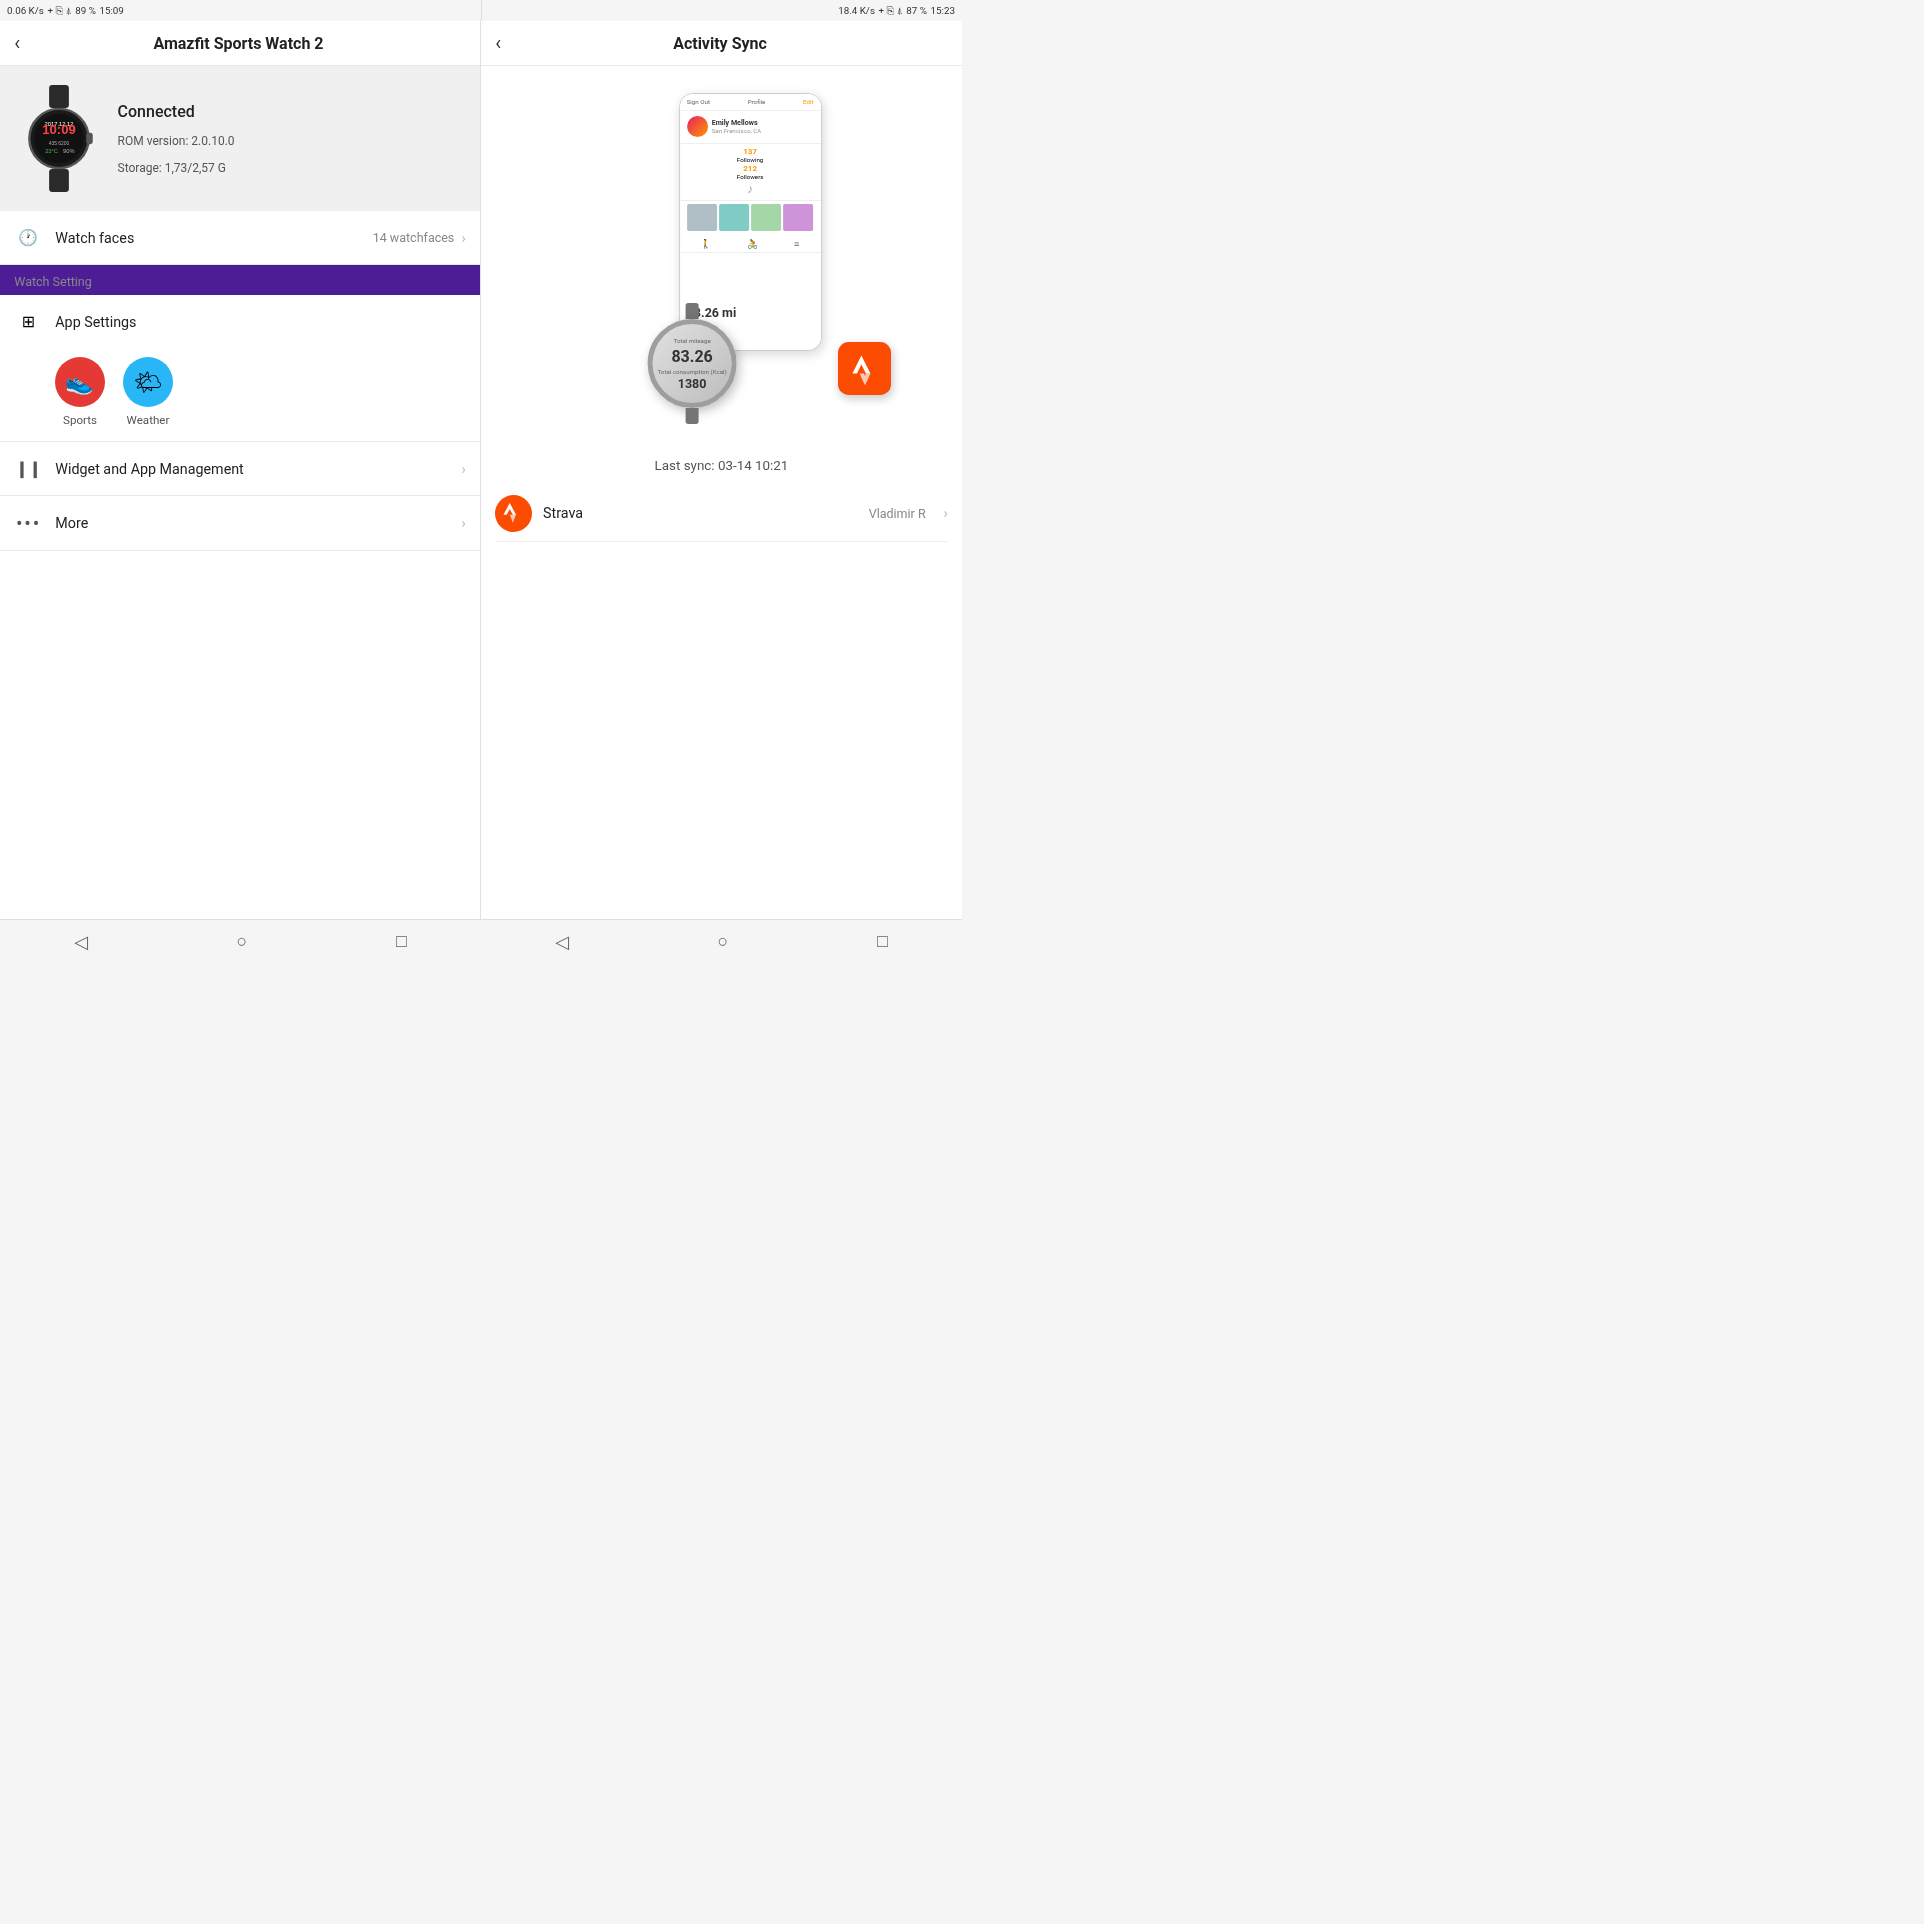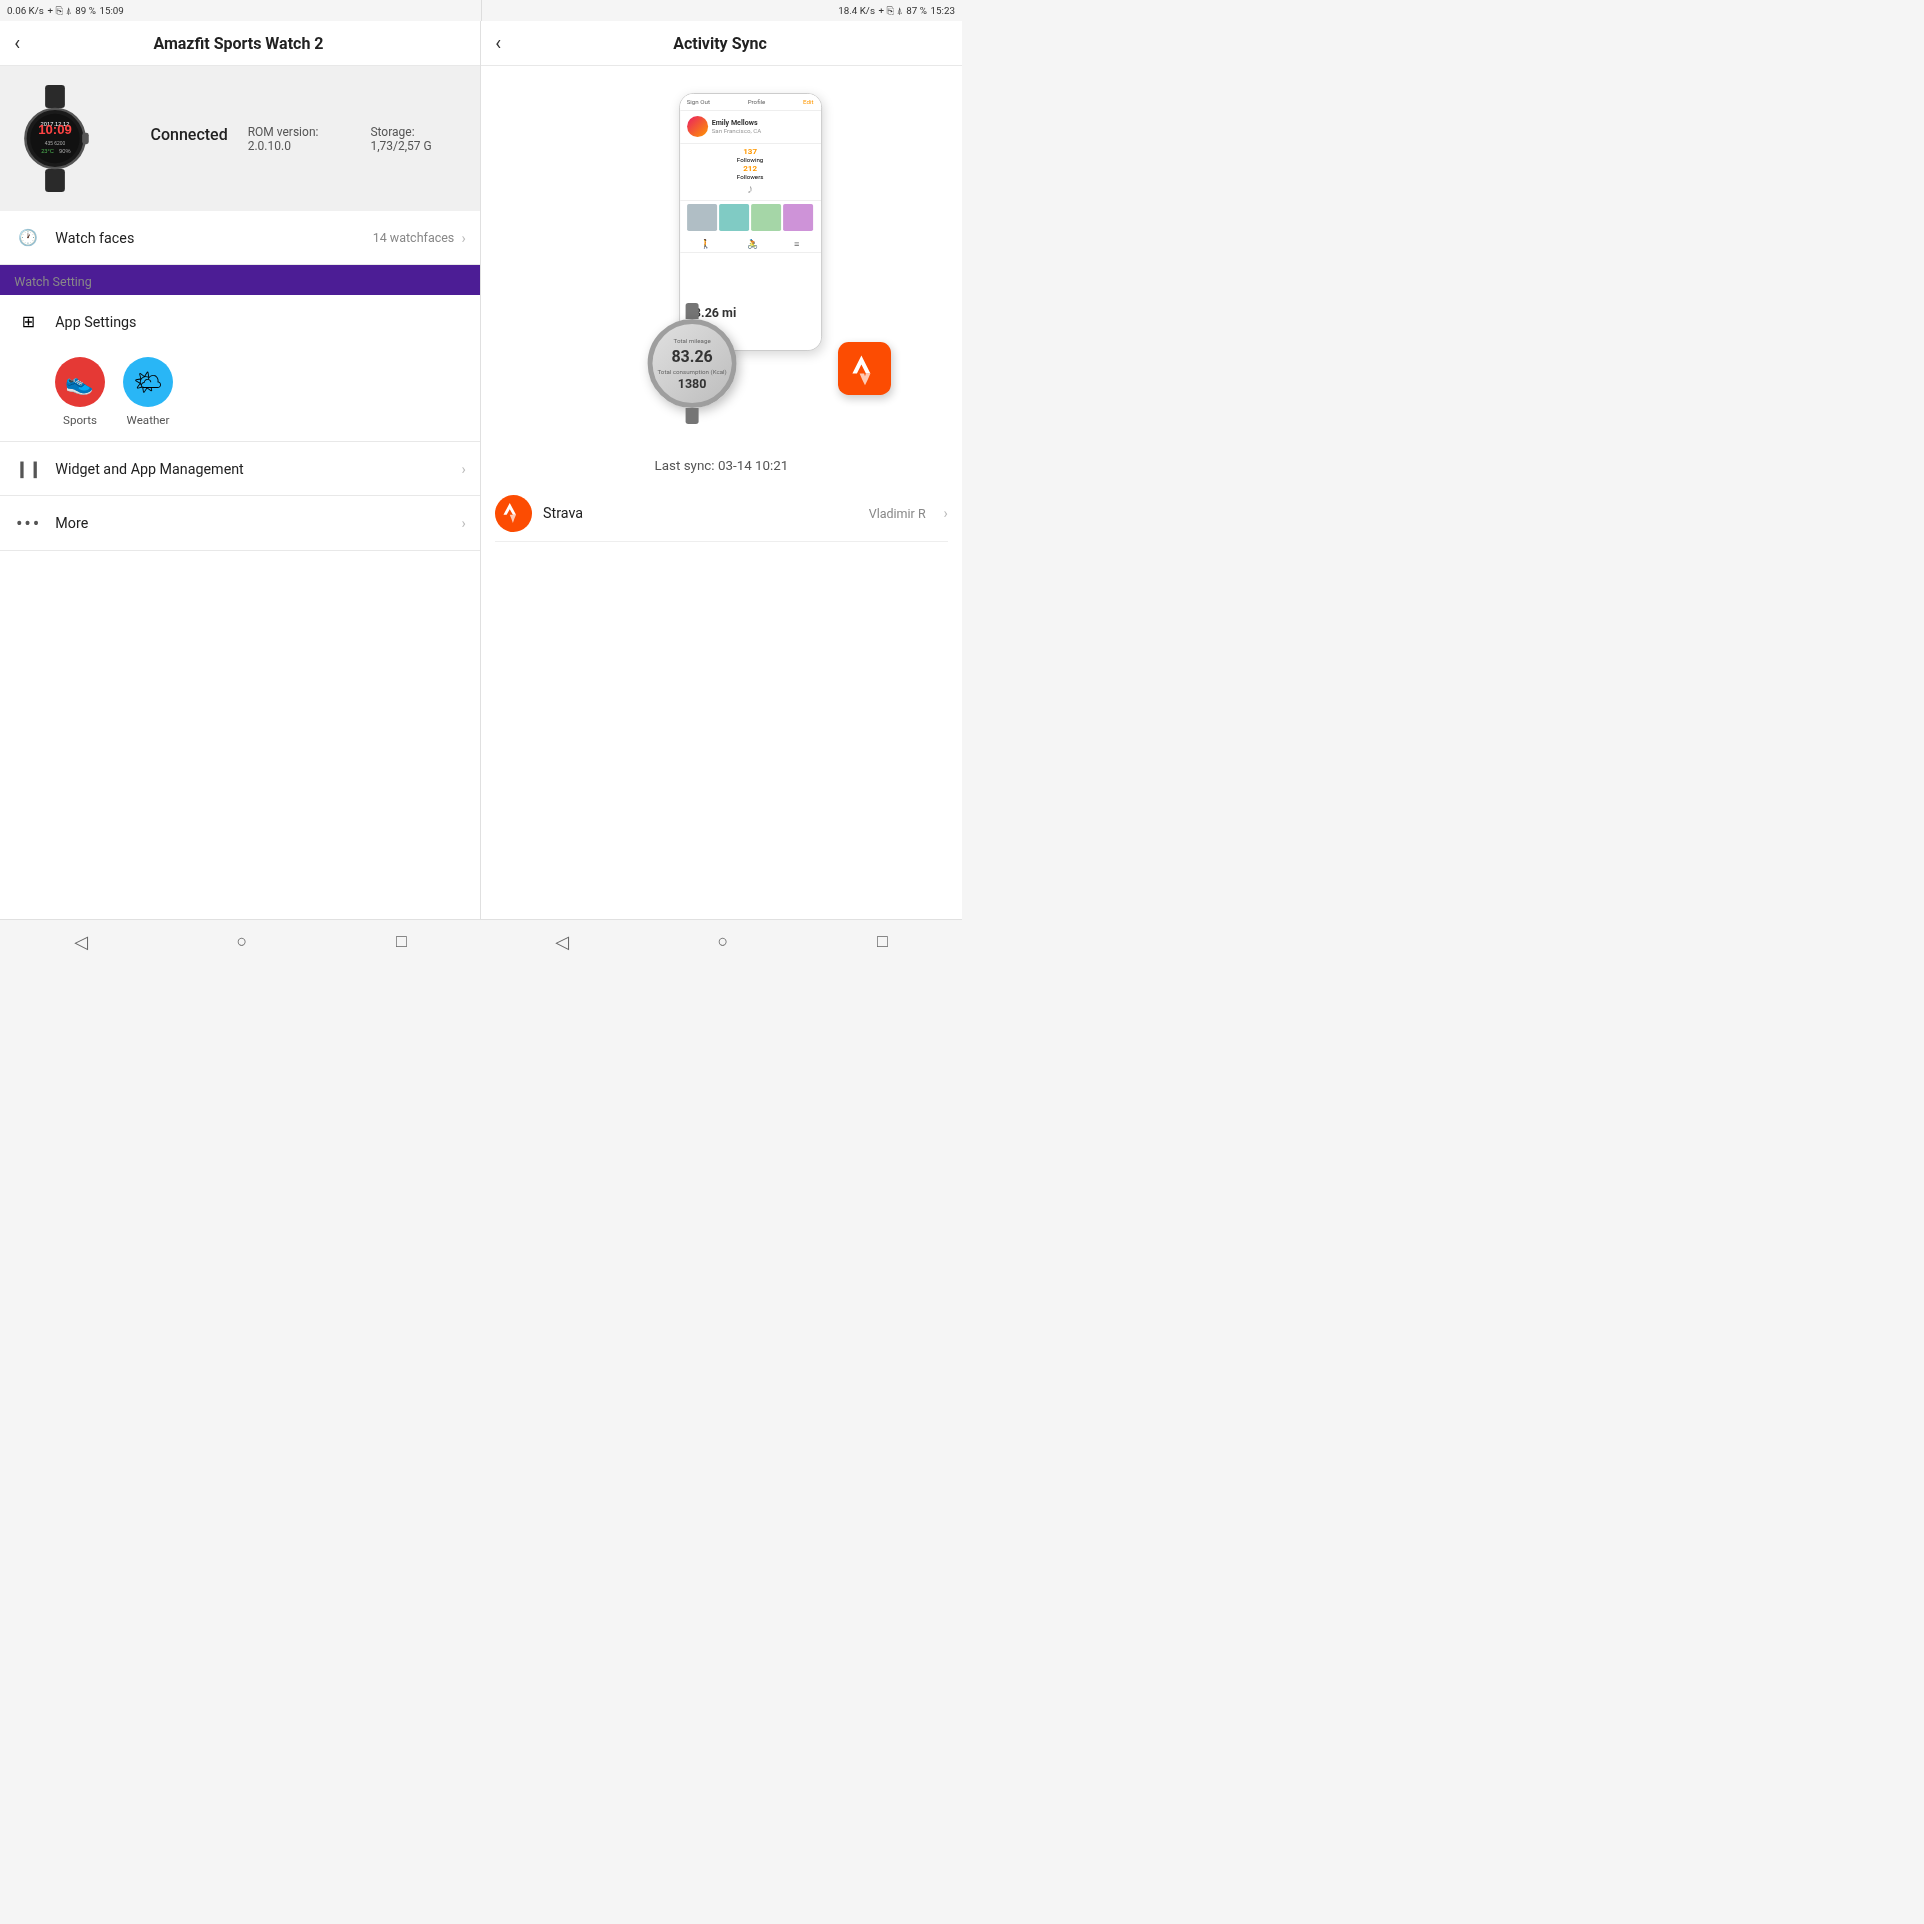--- a/index.html
+++ b/index.html
@@ -96,22 +96,22 @@
       display: flex;
       align-items: center;
       justify-content: center;
     }
     .watch-svg {
       width: 80px;
       height: 107px;
     }
     .device-info {
       display: flex;
-      gap: 20px;
-      margin-left: 40px;
+      flex-direction: column;
+      gap: 13px;
     }
     .device-status {
       font-size: 16px;
       font-weight: 500;
       color: #222;
     }
     .device-detail {
       font-size: 12px;
       color: #555;
     }

